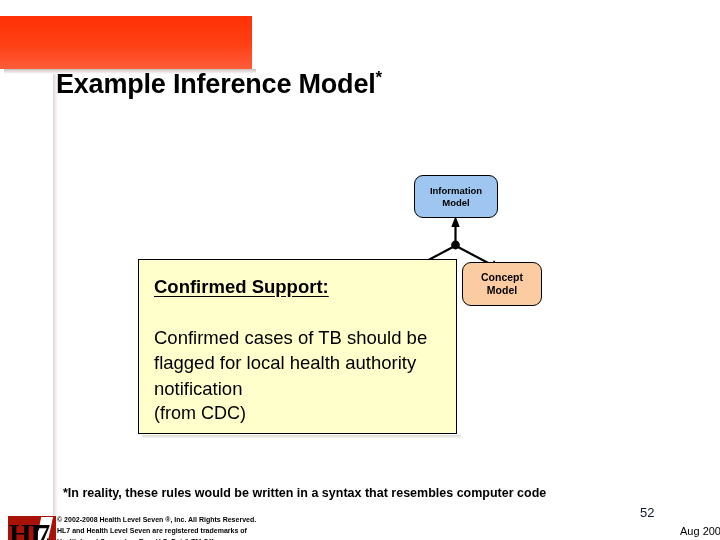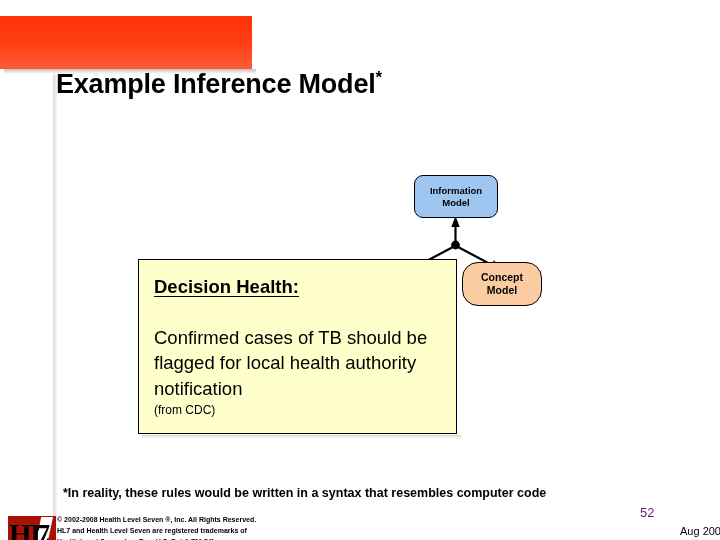--- a/index.html
+++ b/index.html
@@ -111,21 +111,21 @@
     height: 43px;
     border-radius: 9px;
     background: #9EC6F0;
     font-size: 9.5px;
   }
   #concept-model {
     left: 462px;
     top: 246px;
     width: 80px;
     height: 44px;
-    border-radius: 16px;
+    border-radius: 9px;
     background: #FBCCA2;
     font-size: 10.5px;
   }
   #decision-support {
     left: 138px;
     top: 243px;
     width: 319px;
     height: 175px;
     border-radius: 0;
     background: #FFFFCC;
@@ -151,21 +151,21 @@
     color: #000000;
   }
   .ds-body {
     margin: 26px 2px 0 15px;
     font-size: 18.5px;
     line-height: 1.38;
     color: #000000;
   }
   .ds-source {
     margin: 2px 0 0 15px;
-    font-size: 12px;
+    font-size: 18px;
     color: #000000;
   }
 
   
   #connectors {
     position: absolute;
     left: 0; top: 0;
     width: 720px; height: 540px;
     pointer-events: none;
   }
@@ -249,21 +249,21 @@
   }
 
   
   .page-number {
     position: absolute;
     left: 640px;
     top: 489px;
     width: 50px;
     text-align: left;
     font-size: 13px;
-    color: #701a75;
+    color: #0f172a;
   }
   .slide-date {
     position: absolute;
     left: 640px;
     top: 509px;
     width: 60px;
     text-align: left;
     font-size: 11px;
     color: #000000;
     margin-left: 40px;
@@ -302,21 +302,21 @@
     <span>Model</span>
   </div>
 
   <div class="node" id="concept-model">
     <span>Concept</span>
     <span>Model</span>
   </div>
 
   <div class="ds-shadow"></div>
   <div class="node" id="decision-support">
-    <div class="ds-heading">Decision Health:</div>
+    <div class="ds-heading">Confirmed Support:</div>
     <div class="ds-body">Confirmed cases of TB should be flagged for local health authority notification</div>
     <div class="ds-source">(from CDC)</div>
   </div>
 
   <div class="footnote">*In reality, these rules would be written in a syntax that resembles computer code</div>
 
   <div class="hl7-logo">
     <div class="slash"></div>
     <div class="hl">HL</div>
     <div class="seven">7</div>

